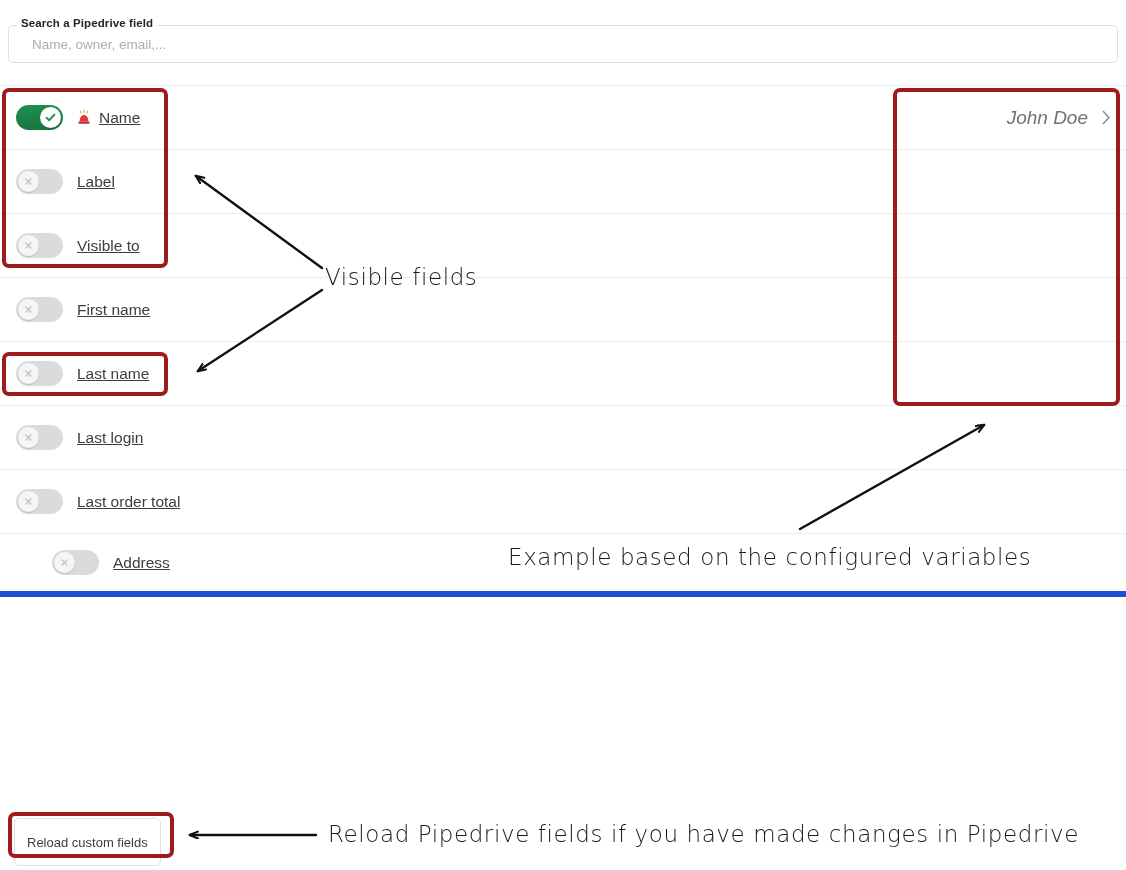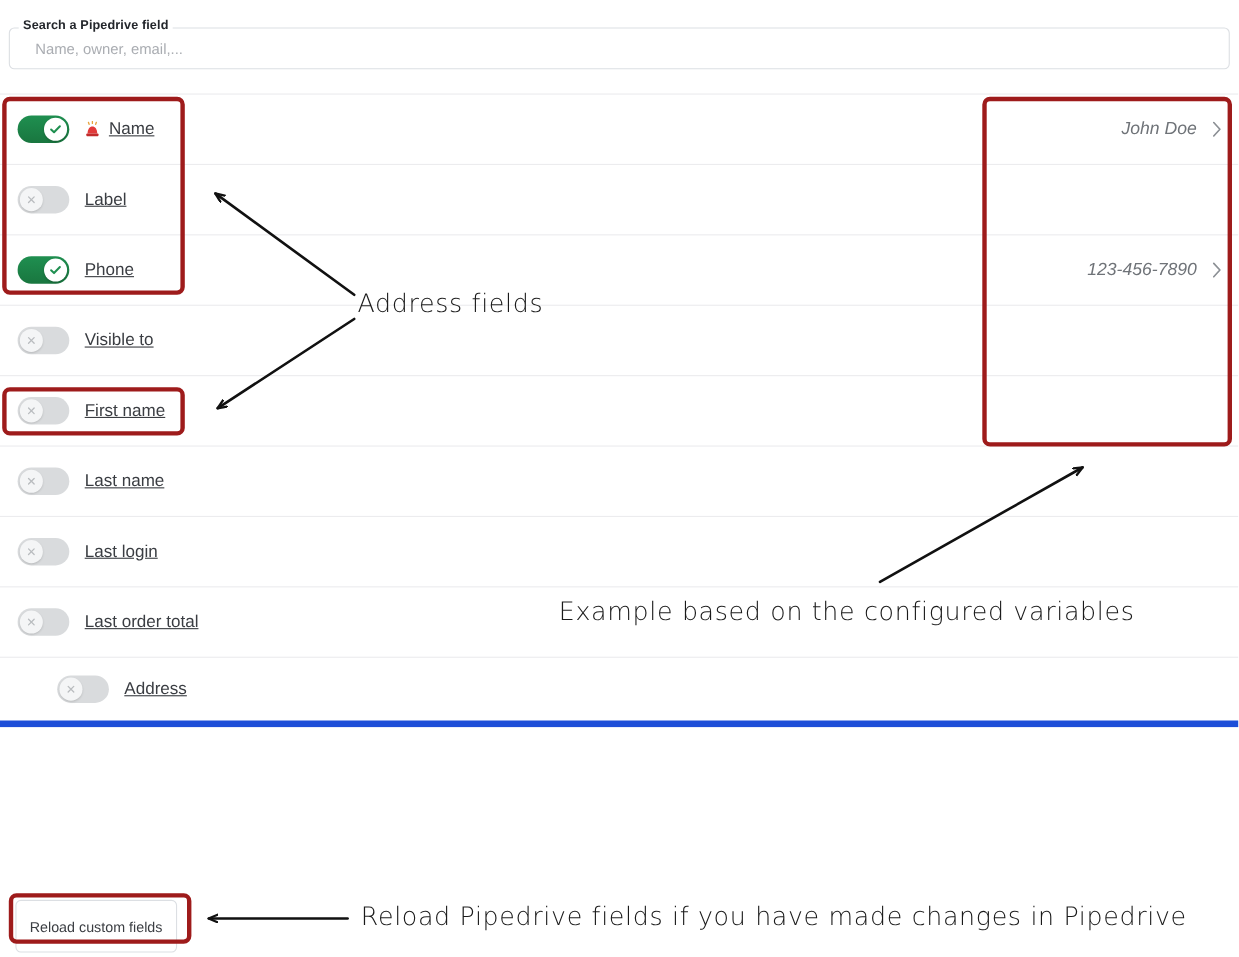--- a/index.html
+++ b/index.html
@@ -143,21 +143,21 @@
   .row-label.with-icon { margin-left: 4px; }
 
   .row-right {
     margin-left: auto;
     display: flex;
     align-items: center;
     padding-right: 14px;
     gap: 14px;
   }
   .row-value {
-    font-size: 16px;
+    font-size: 19px;
     font-style: italic;
     color: #6f7378;
     white-space: nowrap;
   }
   .chev {
     color: #8b8f94;
     font-size: 16px;
     line-height: 1;
     width: 10px;
     text-align: center;
@@ -260,40 +260,20 @@
                 <line x1="9.4" y1="2.6" x2="2.6" y2="9.4" stroke="#b9bcbf" stroke-width="1.6" stroke-linecap="round"></line>
               </svg>
             </div>
           </div>
           <span class="row-label">Label</span>
         </div>
         <div class="row-right"></div>
       </div>
       <div class="row">
         <div class="row-left">
-          <div class="toggle on">
-            <div class="knob">
-              <svg width="11" height="11" viewBox="0 0 12 12">
-                <path d="M1.6 6.2 L4.5 9 L10.3 3" fill="none" stroke="#1f8f50" stroke-width="2" stroke-linecap="round" stroke-linejoin="round"></path>
-              </svg>
-            </div>
-          </div>
-          <span class="row-label">Phone</span>
-        </div>
-        <div class="row-right">
-          <span class="row-value">123-456-7890</span>
-          <span class="chev">
-            <svg width="9" height="15" viewBox="0 0 9 15">
-              <path d="M1.4 1.4 L7 7.5 L1.4 13.6" fill="none" stroke="#8b8f94" stroke-width="1.5" stroke-linecap="round" stroke-linejoin="round"></path>
-            </svg>
-          </span>
-        </div>
-      </div>
-      <div class="row">
-        <div class="row-left">
           <div class="toggle off">
             <div class="knob">
               <svg width="9" height="9" viewBox="0 0 12 12">
                 <line x1="2.6" y1="2.6" x2="9.4" y2="9.4" stroke="#b9bcbf" stroke-width="1.6" stroke-linecap="round"></line>
                 <line x1="9.4" y1="2.6" x2="2.6" y2="9.4" stroke="#b9bcbf" stroke-width="1.6" stroke-linecap="round"></line>
               </svg>
             </div>
           </div>
           <span class="row-label">Visible to</span>
         </div>
@@ -387,19 +367,19 @@
 
     <line x1="322" y1="268" x2="196" y2="176" stroke="#111111" stroke-width="2.4" stroke-linecap="round" marker-end="url(#arrowhead)"></line>
 
     <line x1="322" y1="290" x2="198" y2="371" stroke="#111111" stroke-width="2.4" stroke-linecap="round" marker-end="url(#arrowhead)"></line>
 
     <line x1="800" y1="529" x2="984" y2="425" stroke="#111111" stroke-width="2.4" stroke-linecap="round" marker-end="url(#arrowhead)"></line>
 
     <line x1="316" y1="835" x2="190" y2="835" stroke="#111111" stroke-width="2.4" stroke-linecap="round" marker-end="url(#arrowhead)"></line>
   </svg>
 
-  <div class="ann-text" style="left:325px; top:264px; font-size:23px;">Address fields</div>
+  <div class="ann-text" style="left:325px; top:264px; font-size:23px;">Visible fields</div>
 
   <div class="ann-text" style="left:508px; top:544px; font-size:23px;">Example based on the configured variables</div>
 
   <div class="ann-text" style="left:328px; top:821px; font-size:23px;">Reload Pipedrive fields if you have made changes in Pipedrive</div>
 
 </div>
 
 </body></html>

